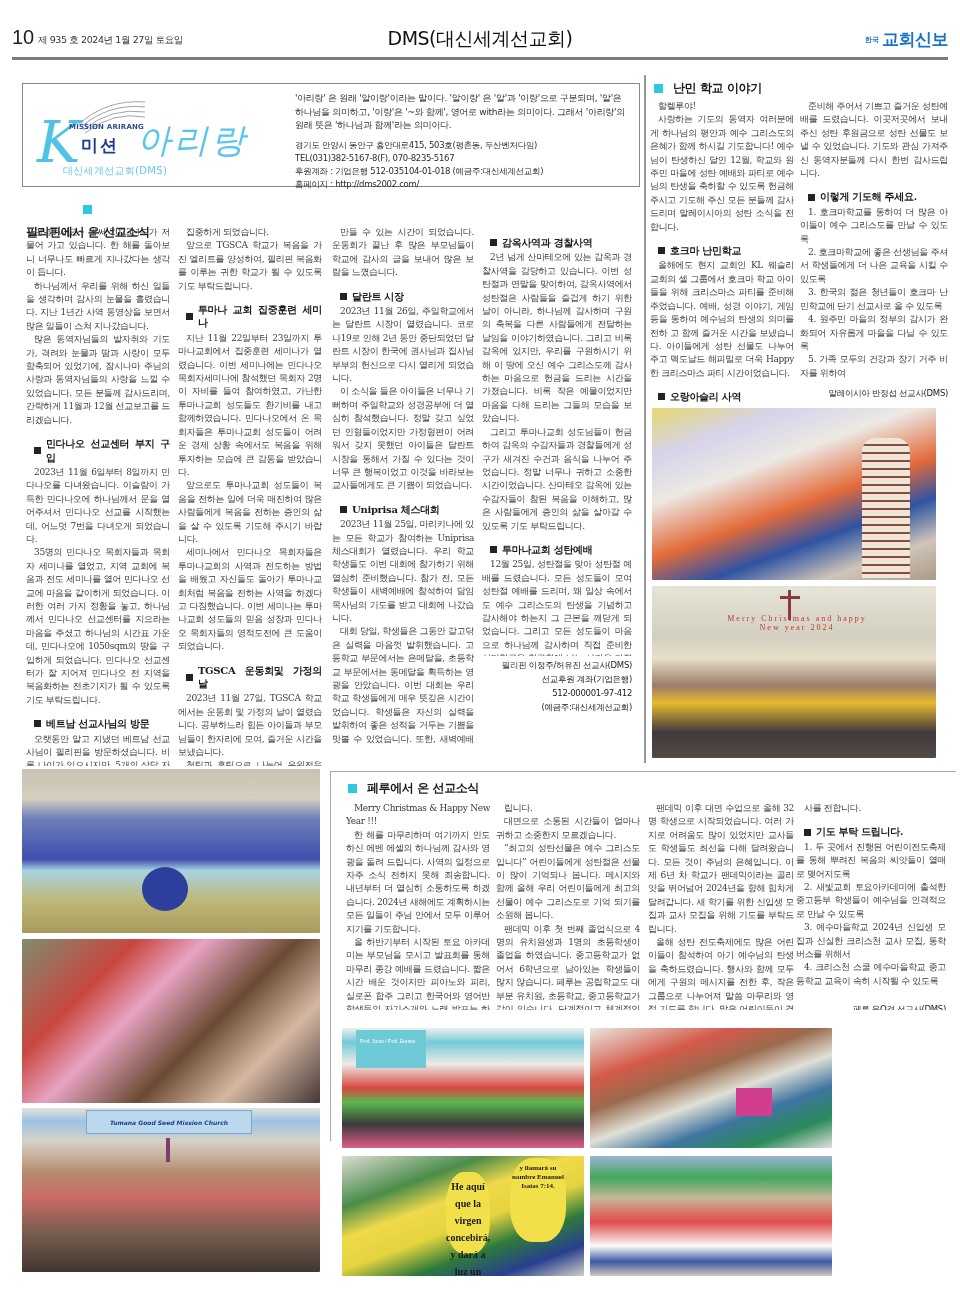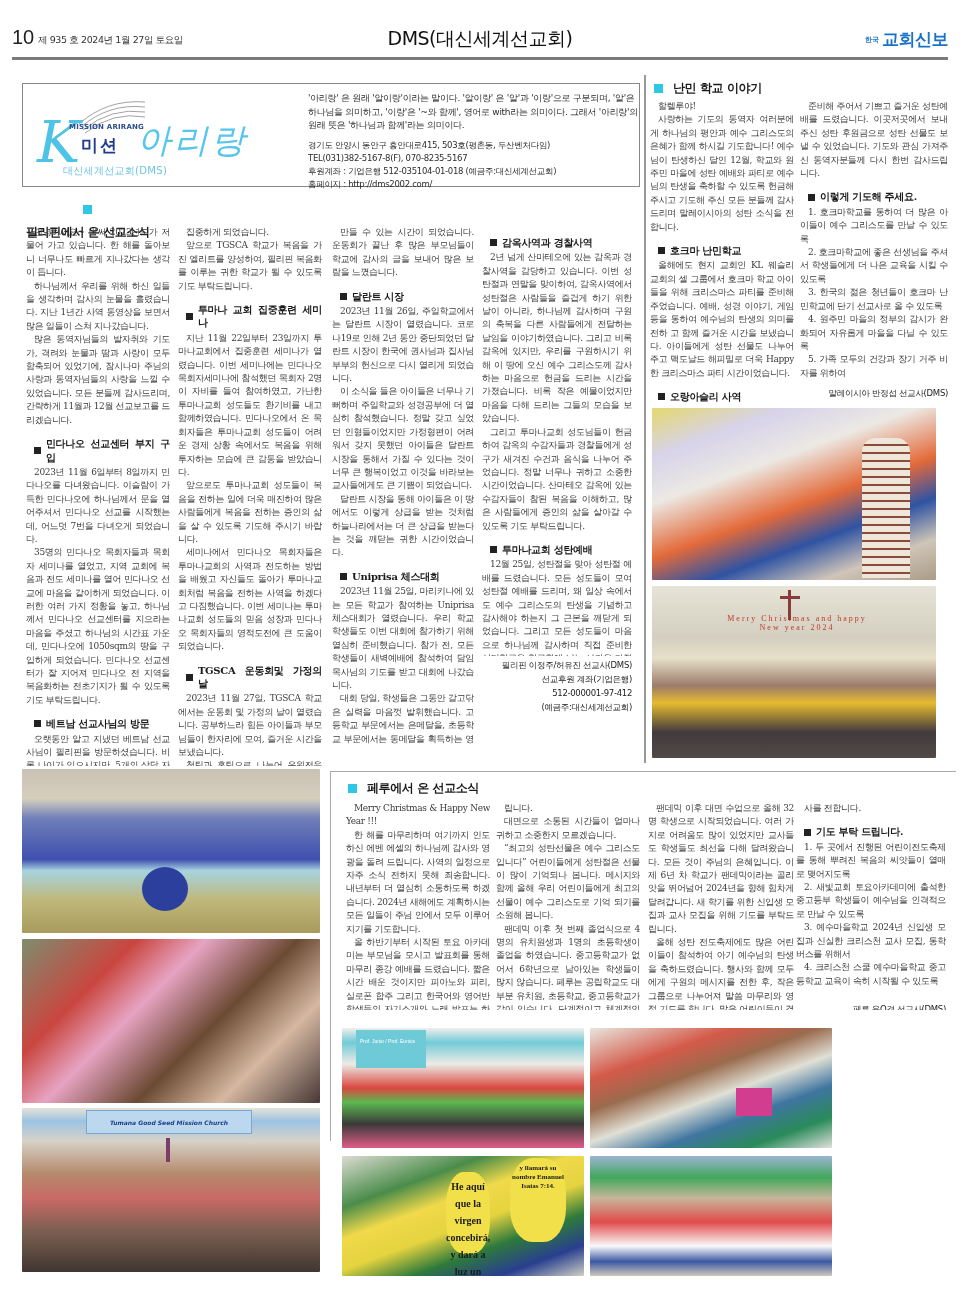--- a/index.html
+++ b/index.html
@@ -18,21 +18,21 @@
   .hdr-rule { left: 12px; top: 57px; width: 936px; height: 3px; background: #7a7a7a; }
 
   
   .intro { left: 22px; top: 83px; width: 618px; height: 104px; border: 1.5px solid #888; }
   .intro-logo { position: absolute; left: 14px; top: 6px; width: 260px; height: 90px; }
   .intro-logo .ma { position: absolute; left: 32px; top: 33px; font-size: 7px; font-weight: bold; color: #2a4b8d; letter-spacing: 0.2px; }
   .intro-logo .kbig { position: absolute; left: 0; top: 22px; font-family: "DejaVu Serif", serif; font-size: 58px; font-style: italic; color: #4ec3e6; line-height: 60px; }
   .intro-logo .mis { position: absolute; left: 44px; top: 44px; font-size: 17px; font-weight: bold; color: #1f3b8c; letter-spacing: 2px; }
   .intro-logo .ari { position: absolute; left: 100px; top: 28px; font-size: 34px; color: #56c6ea; letter-spacing: 3px; font-style: italic; }
   .intro-logo .dms { position: absolute; left: 26px; top: 74px; font-size: 10px; color: #6cc4e4; letter-spacing: 0.3px; }
-  .intro-text { position: absolute; left: 272px; top: 8px; width: 336px; font-size: 9px; line-height: 13.5px; color: #2c2c2c; letter-spacing: -0.3px; margin-left: 13px; }
+  .intro-text { position: absolute; left: 272px; top: 8px; width: 336px; font-size: 9px; line-height: 13.5px; color: #2c2c2c; letter-spacing: -0.3px; }
   .intro-text .p { margin-bottom: 6px; }
   .intro-text .line { font-size: 8.5px; line-height: 13px; }
 
   
   .sec-head { display: flex; align-items: center; gap: 10px; font-size: 12px; font-weight: bold; color: #1a1a1a; letter-spacing: -0.4px; }
   .sec-head .sq { width: 9px; height: 9px; background: #2ec7e6; display: inline-block; }
   .sub-head { font-size: 10px; font-weight: bold; color: #1a1a1a; margin: 10px 0 2px 8px; letter-spacing: -0.3px; display: flex; align-items: center; gap: 5px; }
   .sub-head .bsq { width: 7px; height: 7px; background: #222; display: inline-block; }
 
   
@@ -136,21 +136,20 @@
     <p>청팀과 홍팀으로 나누어 응원전을 시작했는데, 아이들과 부모님들이 모두 열심히 동참하여 한층 더 뜨거운 운동회가 되었습니다.</p>
   </div>
 <div class="abs col" id="ph-col3" style="left:332px;top:226px;width:142px;height:520px;overflow:hidden;">
     <p>만들 수 있는 시간이 되었습니다. 운동회가 끝난 후 많은 부모님들이 학교에 감사의 글을 보내어 많은 보람을 느꼈습니다.</p>
     <div class="sub-head">
       <span class="bsq"></span>
       <span>달란트 시장</span>
     </div>
     <p>2023년 11월 26일, 주일학교에서는 달란트 시장이 열렸습니다. 코로나19로 인해 2년 동안 중단되었던 달란트 시장이 한국에 권사님과 집사님 부부의 헌신으로 다시 열리게 되었습니다.</p>
     <p>이 소식을 들은 아이들은 너무나 기뻐하며 주일학교와 성경공부에 더 열심히 참석했습니다. 정말 갖고 싶었던 인형들이었지만 가정형편이 어려워서 갖지 못했던 아이들은 달란트 시장을 통해서 가질 수 있다는 것이 너무 큰 행복이었고 이것을 바라보는 교사들에게도 큰 기쁨이 되었습니다.</p>
-    <p>달란트 시장을 통해 아이들은 이 땅에서도 이렇게 상급을 받는 것처럼 하늘나라에서는 더 큰 상급을 받는다는 것을 깨닫는 귀한 시간이었습니다.</p>
     <div class="sub-head">
       <span class="bsq"></span>
       <span>Uniprisa 체스대회</span>
     </div>
     <p>2023년 11월 25일, 마리키나에 있는 모든 학교가 참여하는 Uniprisa 체스대회가 열렸습니다. 우리 학교 학생들도 이번 대회에 참가하기 위해 열심히 준비했습니다. 참가 전, 모든 학생들이 새벽예배에 참석하여 담임목사님의 기도를 받고 대회에 나갔습니다.</p>
     <p>대회 당일, 학생들은 그동안 갈고닦은 실력을 마음껏 발휘했습니다. 고등학교 부문에서는 은메달을, 초등학교 부문에서는 동메달을 획득하는 영광을 안았습니다. 이번 대회는 우리 학교 학생들에게 매우 뜻깊은 시간이었습니다. 학생들은 자신의 실력을 발휘하여 좋은 성적을 거두는 기쁨을 맛볼 수 있었습니다. 또한, 새벽예배를 통해 하나님께서 함께하시는 것을 경험하며 참된 기쁨과 평안을 누릴 수 있었습니다.</p>
   </div>
 <div class="abs" style="left:482px;top:226px;width:150px;height:540px;overflow:hidden;">
   <div class="col" id="ph-col4" style="height:430px;overflow:hidden;">
       <div class="sub-head">

